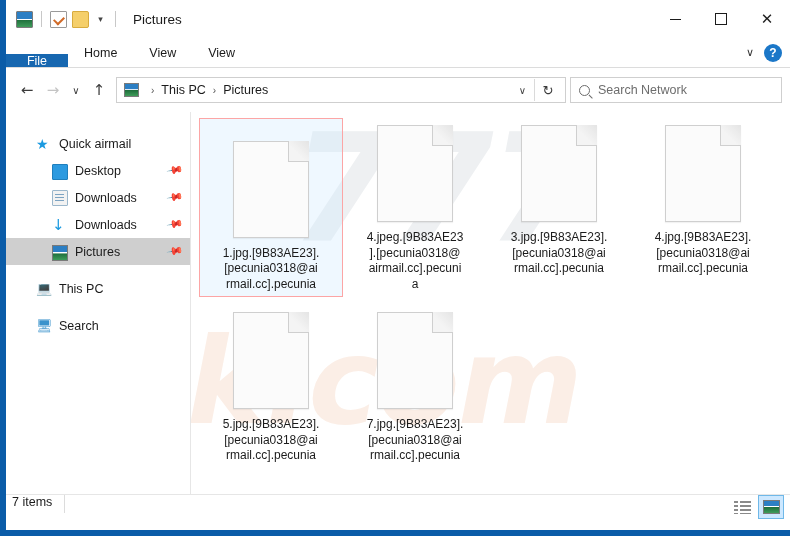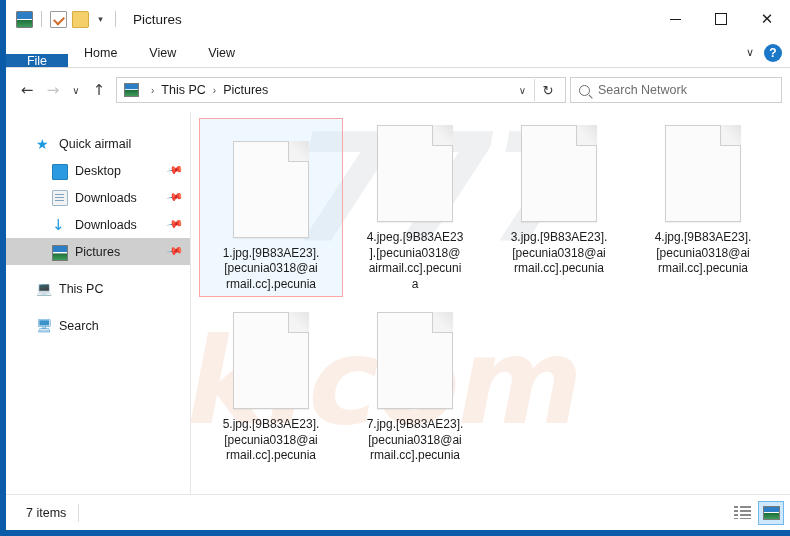--- a/index.html
+++ b/index.html
@@ -394,22 +394,22 @@
   }
 
   
   .statusbar {
     position: absolute;
     left: 6px; top: 494px;
     width: 784px; height: 36px;
     background: #ffffff;
     border-top: 1px solid #e6e6e6;
     display: flex;
-    align-items: center;
-    padding: 0 6px 0 20px;
+    align-items: flex-start;
+    padding: 0 6px 0 6px;
   }
   .status-text {
     font-size: 12.5px;
     color: #1b1b1b;
   }
   .status-sep { width: 1px; height: 18px; background: #dcdcdc; margin-left: 12px; }
   .viewbtns {
     margin-left: auto;
     display: flex;
     align-items: center;

